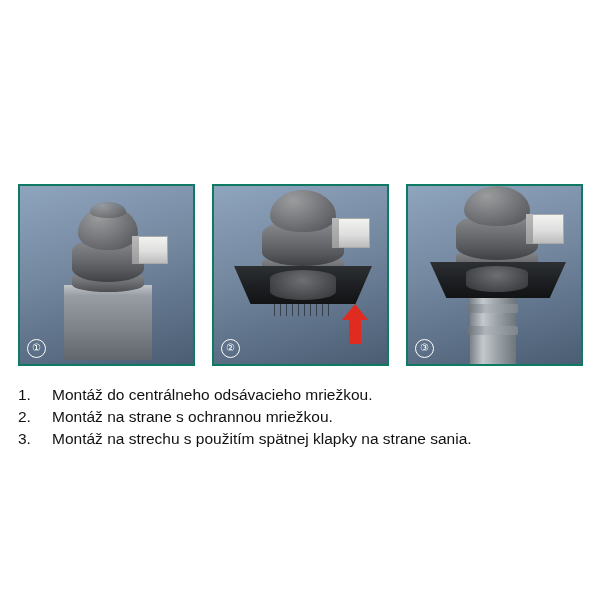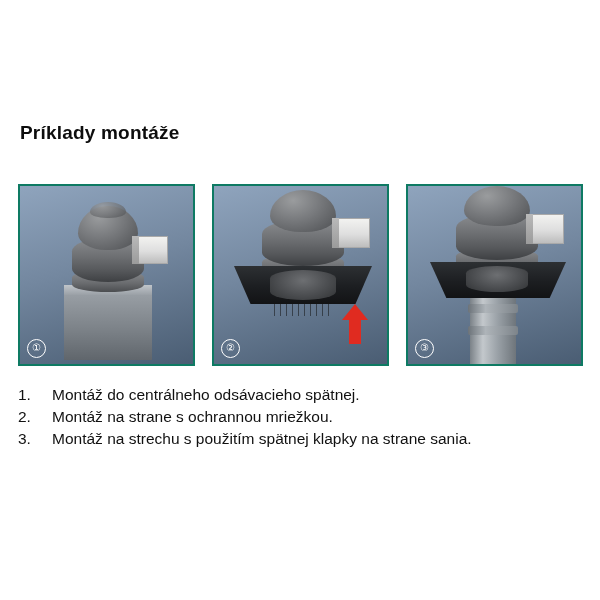--- a/index.html
+++ b/index.html
@@ -173,21 +173,20 @@
   }
   .list-text {
     flex: 1 1 auto;
   }
 </style>
 </head>
 <body>
 
 <div class="page">
 
-  <div class="title">Príklady montáže</div>
 
   <div class="panels">
 
     <div class="panel">
       <div class="sky"></div>
 
       <div class="plinth" style="left:44px; top:106px; width:88px; height:68px;"></div>
       <div class="plinth" style="left:44px; top:99px; width:88px; height:10px; background:linear-gradient(180deg,#c0c5ca 0%,#9aa0a6 100%);"></div>
 
       <div class="dev" style="left:0; top:0; width:100%; height:100%;">
@@ -257,21 +256,21 @@
       <div class="pipe-band" style="left:60px; top:140px; width:50px; height:9px;"></div>
 
       <div class="badge">③</div>
     </div>
 
   </div>
 
   <div class="list">
     <div class="list-row">
       <div class="list-num">1.</div>
-      <div class="list-text">Montáž do centrálneho odsávacieho spätnej.</div>
+      <div class="list-text">Montáž do centrálneho odsávacieho mriežkou.</div>
     </div>
     <div class="list-row">
       <div class="list-num">2.</div>
       <div class="list-text">Montáž na strane s ochrannou mriežkou.</div>
     </div>
     <div class="list-row">
       <div class="list-num">3.</div>
       <div class="list-text">Montáž na strechu s použitím spätnej klapky na strane sania.</div>
     </div>
   </div>

